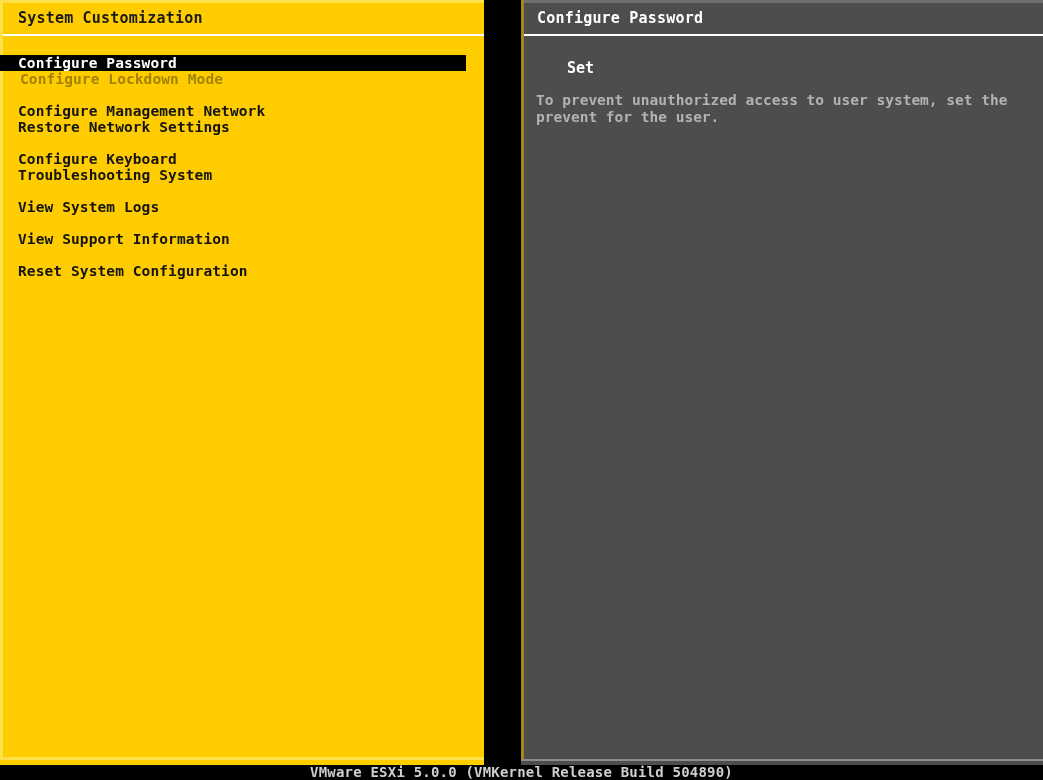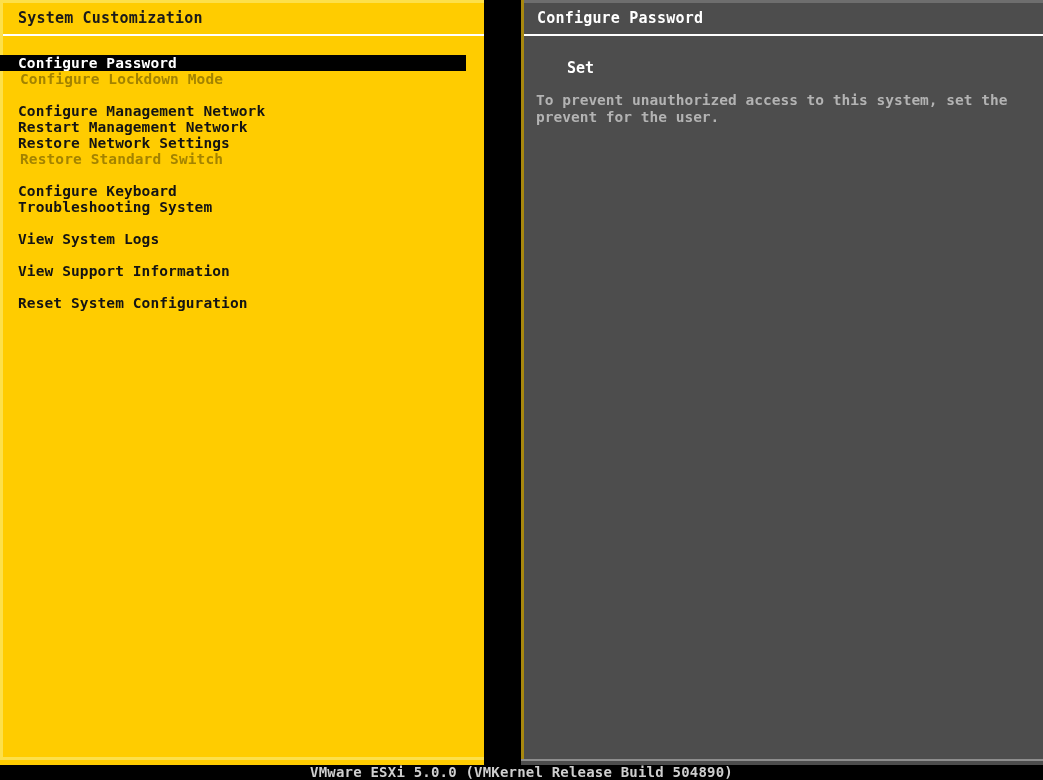--- a/index.html
+++ b/index.html
@@ -234,23 +234,21 @@
     <div class="left-title">System Customization</div>
     <div class="left-title-rule"></div>
 
     <div id="menu">
       <div class="menu-item selected">Configure Password</div>
       <div class="menu-item disabled">Configure Lockdown Mode</div>
 
       <div class="menu-gap"></div>
 
       <div class="menu-item">Configure Management Network</div>
-      <div class="menu-item">Restart Management Network</div>
       <div class="menu-item">Restore Network Settings</div>
-      <div class="menu-item disabled">Restore Standard Switch</div>
 
       <div class="menu-gap"></div>
 
       <div class="menu-item">Configure Keyboard</div>
       <div class="menu-item">Troubleshooting System</div>
 
       <div class="menu-gap"></div>
 
       <div class="menu-item">View System Logs</div>
 
@@ -269,21 +267,21 @@
   <div id="right-panel">
     <div class="redge-top"></div>
     <div class="redge-left"></div>
 
     <div class="right-title">Configure Password</div>
     <div class="right-title-rule"></div>
 
     <div class="right-heading">Set</div>
 
     <div class="right-body">
-      <div class="bline">To prevent unauthorized access to this system, set the</div>
+      <div class="bline">To prevent unauthorized access to user system, set the</div>
       <div class="bline">prevent for the user.</div>
     </div>
 
 
     <div class="redge-bottom"></div>
   </div>
 
   <div id="statusbar">VMware ESXi 5.0.0 (VMKernel Release Build 504890)</div>
 
 </div>

